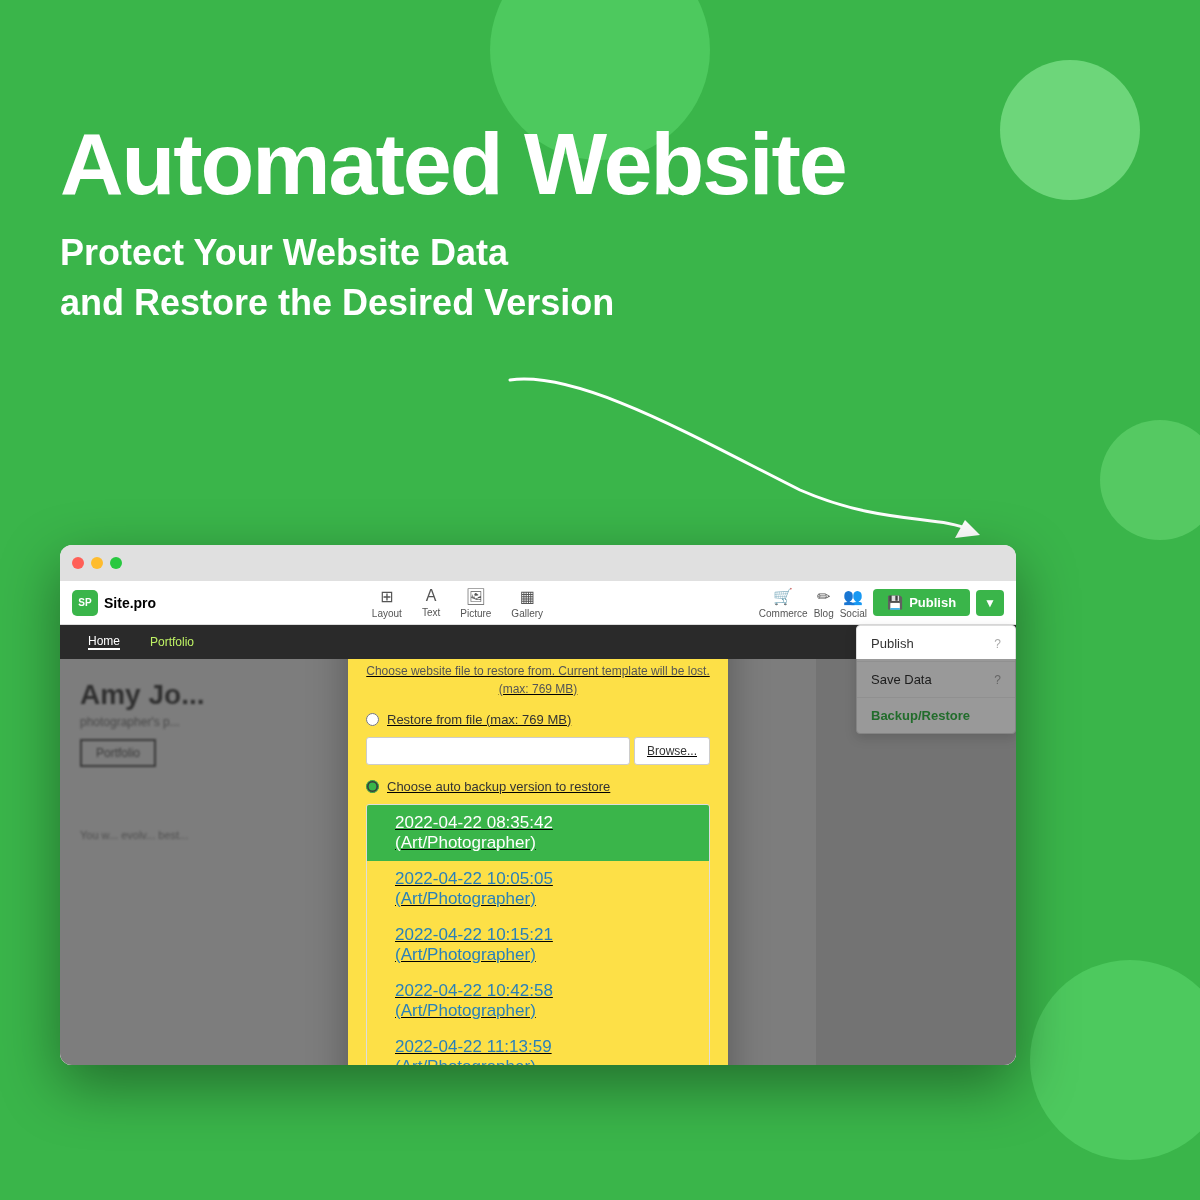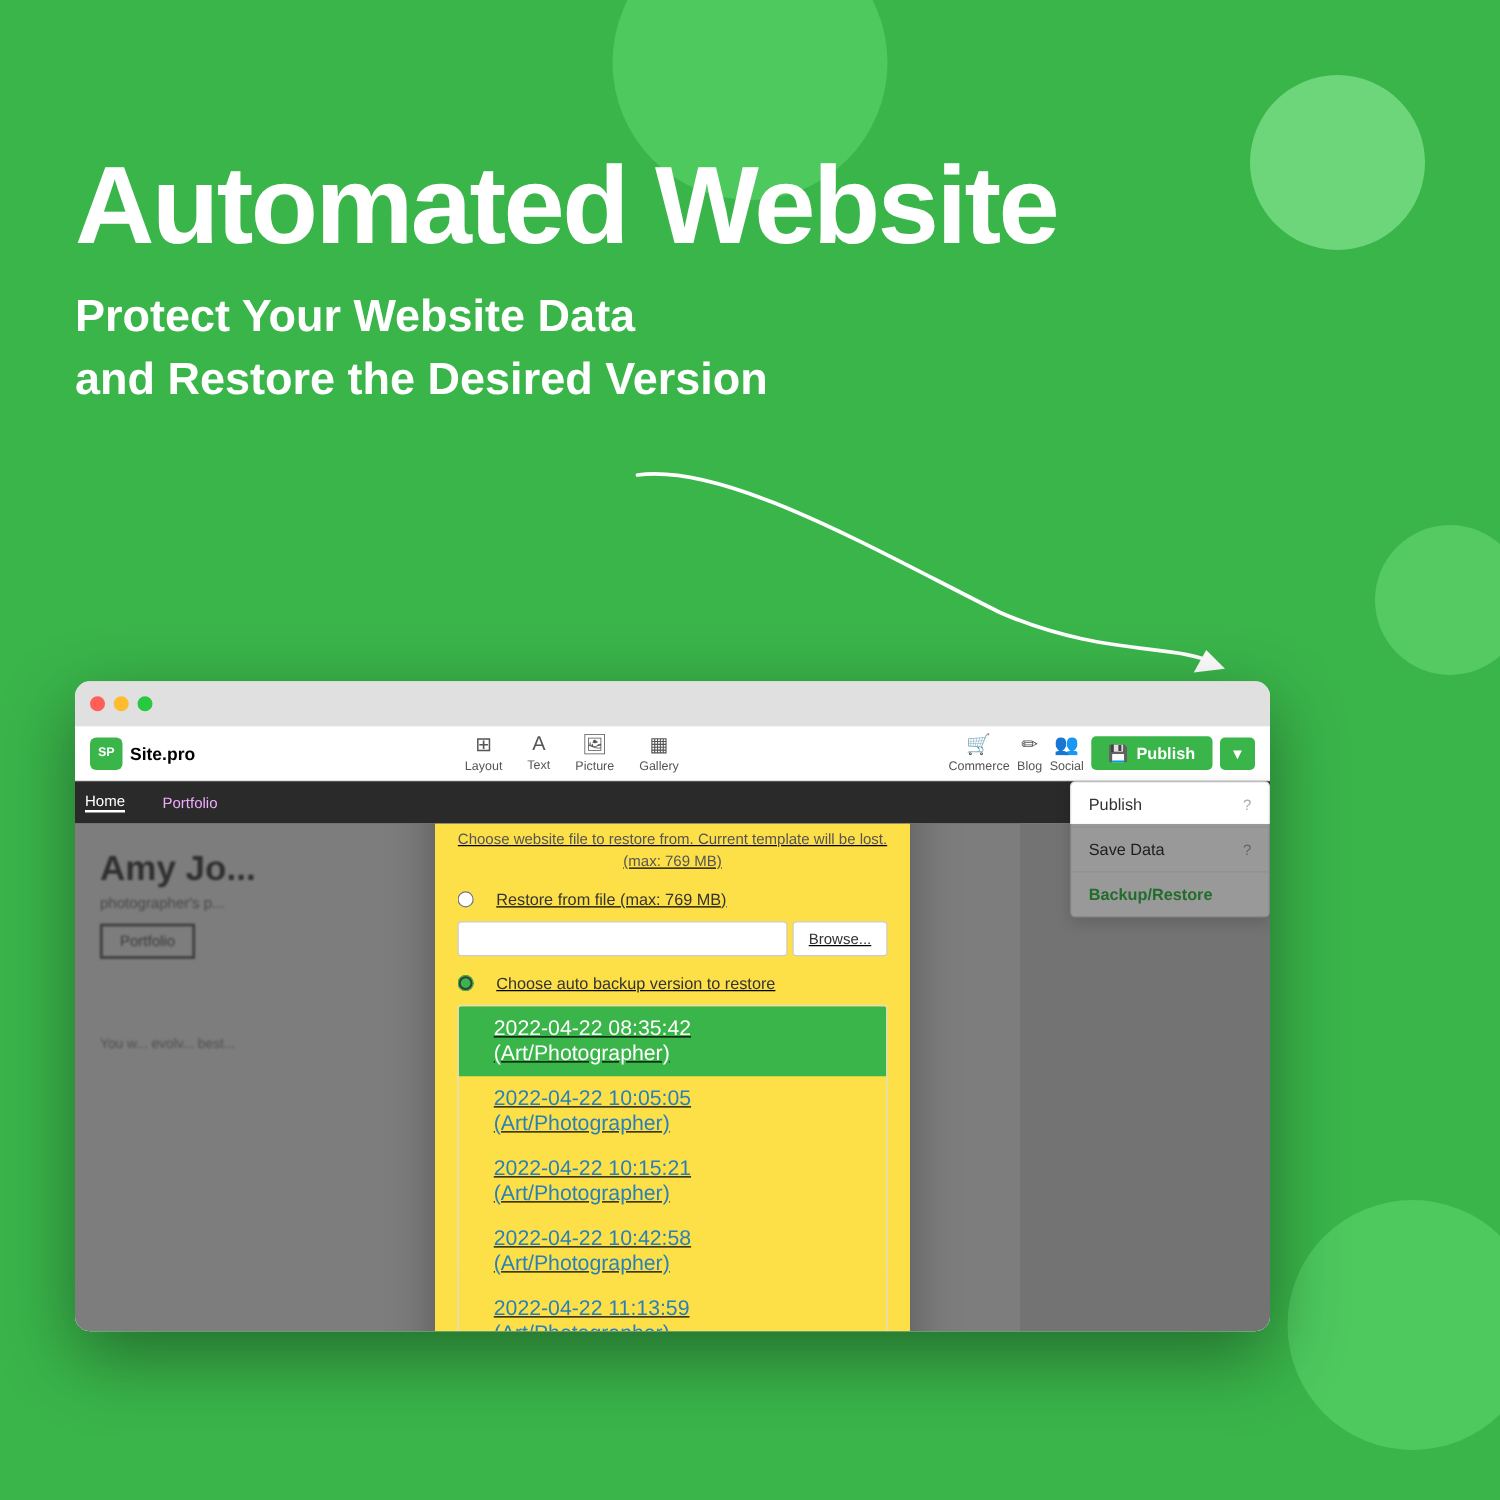--- a/index.html
+++ b/index.html
@@ -221,26 +221,26 @@
       font-size: 12px;
       cursor: pointer;
     }
 
     
     .secondary-toolbar {
       background: #2a2a2a;
       height: 34px;
       display: flex;
       align-items: center;
-      padding: 0 8px;
+      padding: 0 28px;
       gap: 30px;
     }
 
     .nav-item-st {
-      color: #f0abfc;
+      color: #bef264;
       font-size: 12px;
       cursor: pointer;
     }
 
     .nav-item-st.active {
       color: white;
       border-bottom: 2px solid white;
     }
 
     
@@ -385,21 +385,21 @@
       font-size: 12px;
       color: #555;
       text-align: center;
       margin-bottom: 14px;
       line-height: 1.5;
     }
 
     .radio-option {
       display: flex;
       align-items: center;
-      gap: 18px;
+      gap: 8px;
       margin-bottom: 10px;
       font-size: 13px;
       color: #333;
     }
 
     .radio-option input[type="radio"] {
       accent-color: #3ab54a;
     }
 
     .file-input-row {

